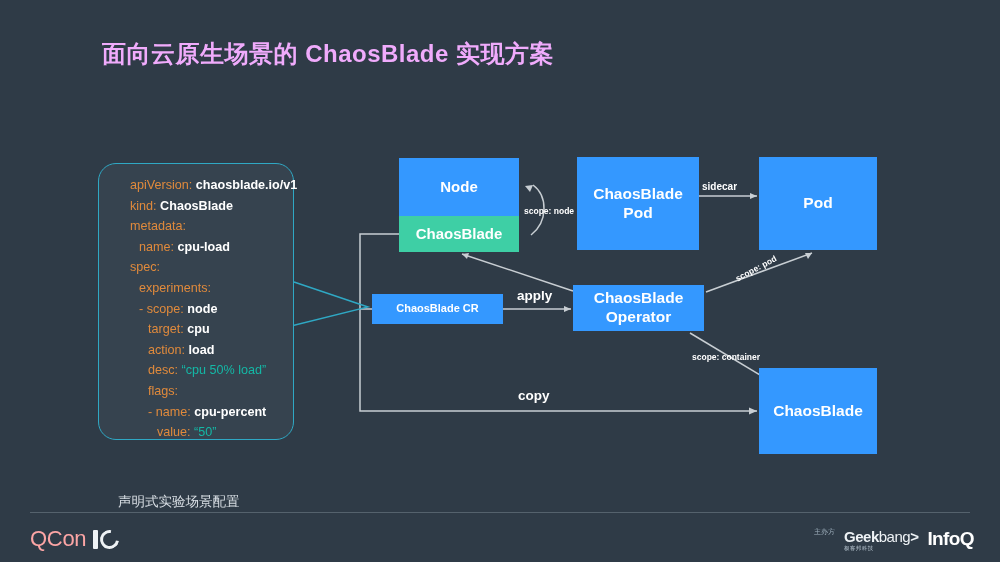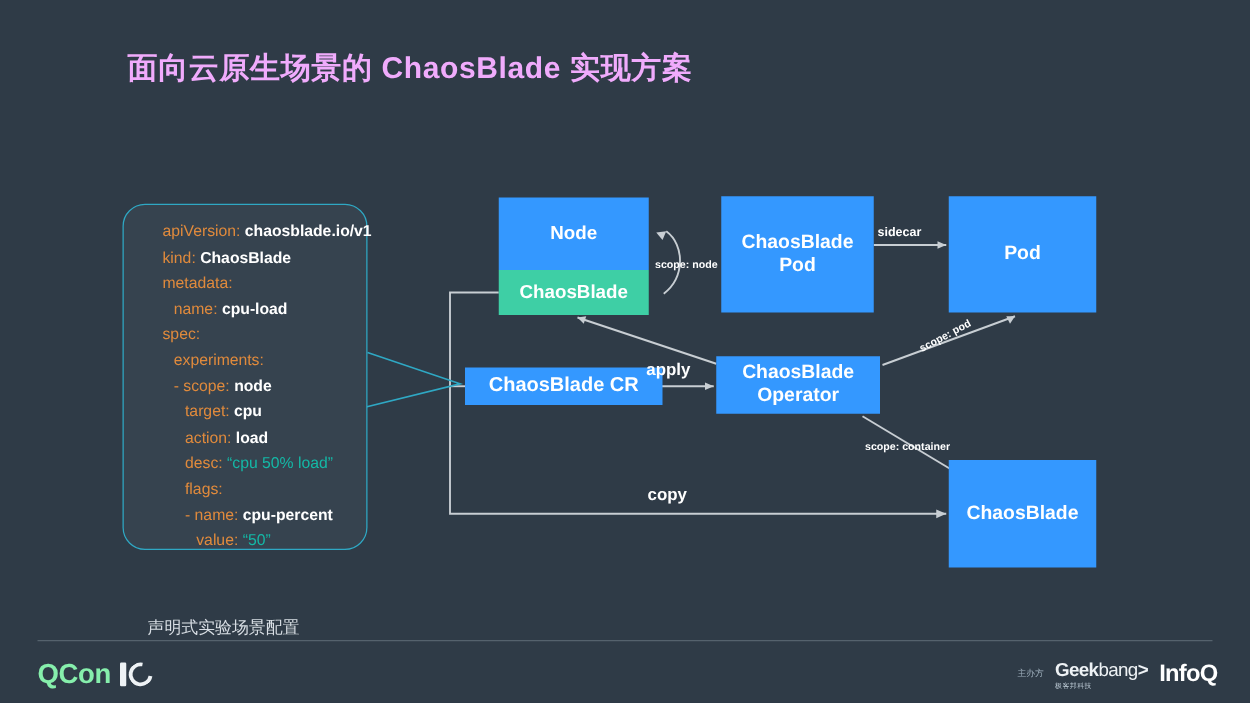--- a/index.html
+++ b/index.html
@@ -69,21 +69,21 @@
     text-align: center;
     font-weight: bold;
     line-height: 1.22;
   }
 
   #box-node        { left: 399px; top: 158px; width: 120px; height: 58px; font-size: 15px; }
   #box-chaosblade  { left: 399px; top: 216px; width: 120px; height: 36px;
                      background: #3ecfa5; font-size: 15px; }
   #box-cb-pod      { left: 577px; top: 157px; width: 122px; height: 93px; font-size: 15.5px; }
   #box-pod         { left: 759px; top: 157px; width: 118px; height: 93px; font-size: 15.5px; }
-  #box-cr          { left: 372px; top: 294px; width: 158px; height: 30px; font-size: 16px; }
+  #box-cr          { left: 372px; top: 294px; width: 131px; height: 30px; font-size: 11px; }
   #box-operator    { left: 573px; top: 285px; width: 131px; height: 46px; font-size: 15.5px; }
   #box-container   { left: 759px; top: 368px; width: 118px; height: 86px; font-size: 15.5px; }
 
   
   .edge-label {
     position: absolute;
     color: #ffffff;
     font-weight: bold;
     white-space: nowrap;
   }
@@ -100,32 +100,32 @@
     position: absolute;
     left: 30px; top: 512px;
     width: 940px; height: 1px;
     background: #55626d;
   }
   #qcon {
     position: absolute;
     left: 30px; top: 526px;
     display: flex; align-items: center; gap: 7px;
   }
-  #qcon-text { font-size: 22px; font-weight: bold; color: #86efac; letter-spacing: -0.3px; }
+  #qcon-text { font-size: 22px; font-weight: normal; color: #fca5a5; letter-spacing: -0.3px; }
   #qcon-mark { display: flex; align-items: center; gap: 2px; }
   #qcon-bar { width: 5px; height: 19px; background: #eef2f5; border-radius: 1px; }
   #qcon-ring {
     width: 19px; height: 19px; border-radius: 50%;
     border: 3.5px solid #eef2f5; border-right-color: transparent;
     transform: rotate(-35deg);
   }
   #sponsors {
     position: absolute;
     right: 26px; top: 528px;
-    display: flex; align-items: center; gap: 9px;
+    display: flex; align-items: flex-start; gap: 9px;
   }
   #sponsor-prefix { font-size: 7px; color: #9fb0bd; line-height: 1.1; }
   #geekbang-wrap { display: flex; flex-direction: column; align-items: flex-start; }
   #geekbang { font-size: 15px; font-weight: bold; color: #eef2f5; letter-spacing: -0.5px; }
   #geekbang .light { font-weight: normal; }
   #geekbang-sub { font-size: 5.5px; color: #b9c6d1; letter-spacing: 0.4px; }
   #infoq { font-size: 19px; font-weight: bold; color: #ffffff; letter-spacing: -0.6px; }
 
   svg#wires { position: absolute; left: 0; top: 0; width: 1000px; height: 562px; }
 </style>

